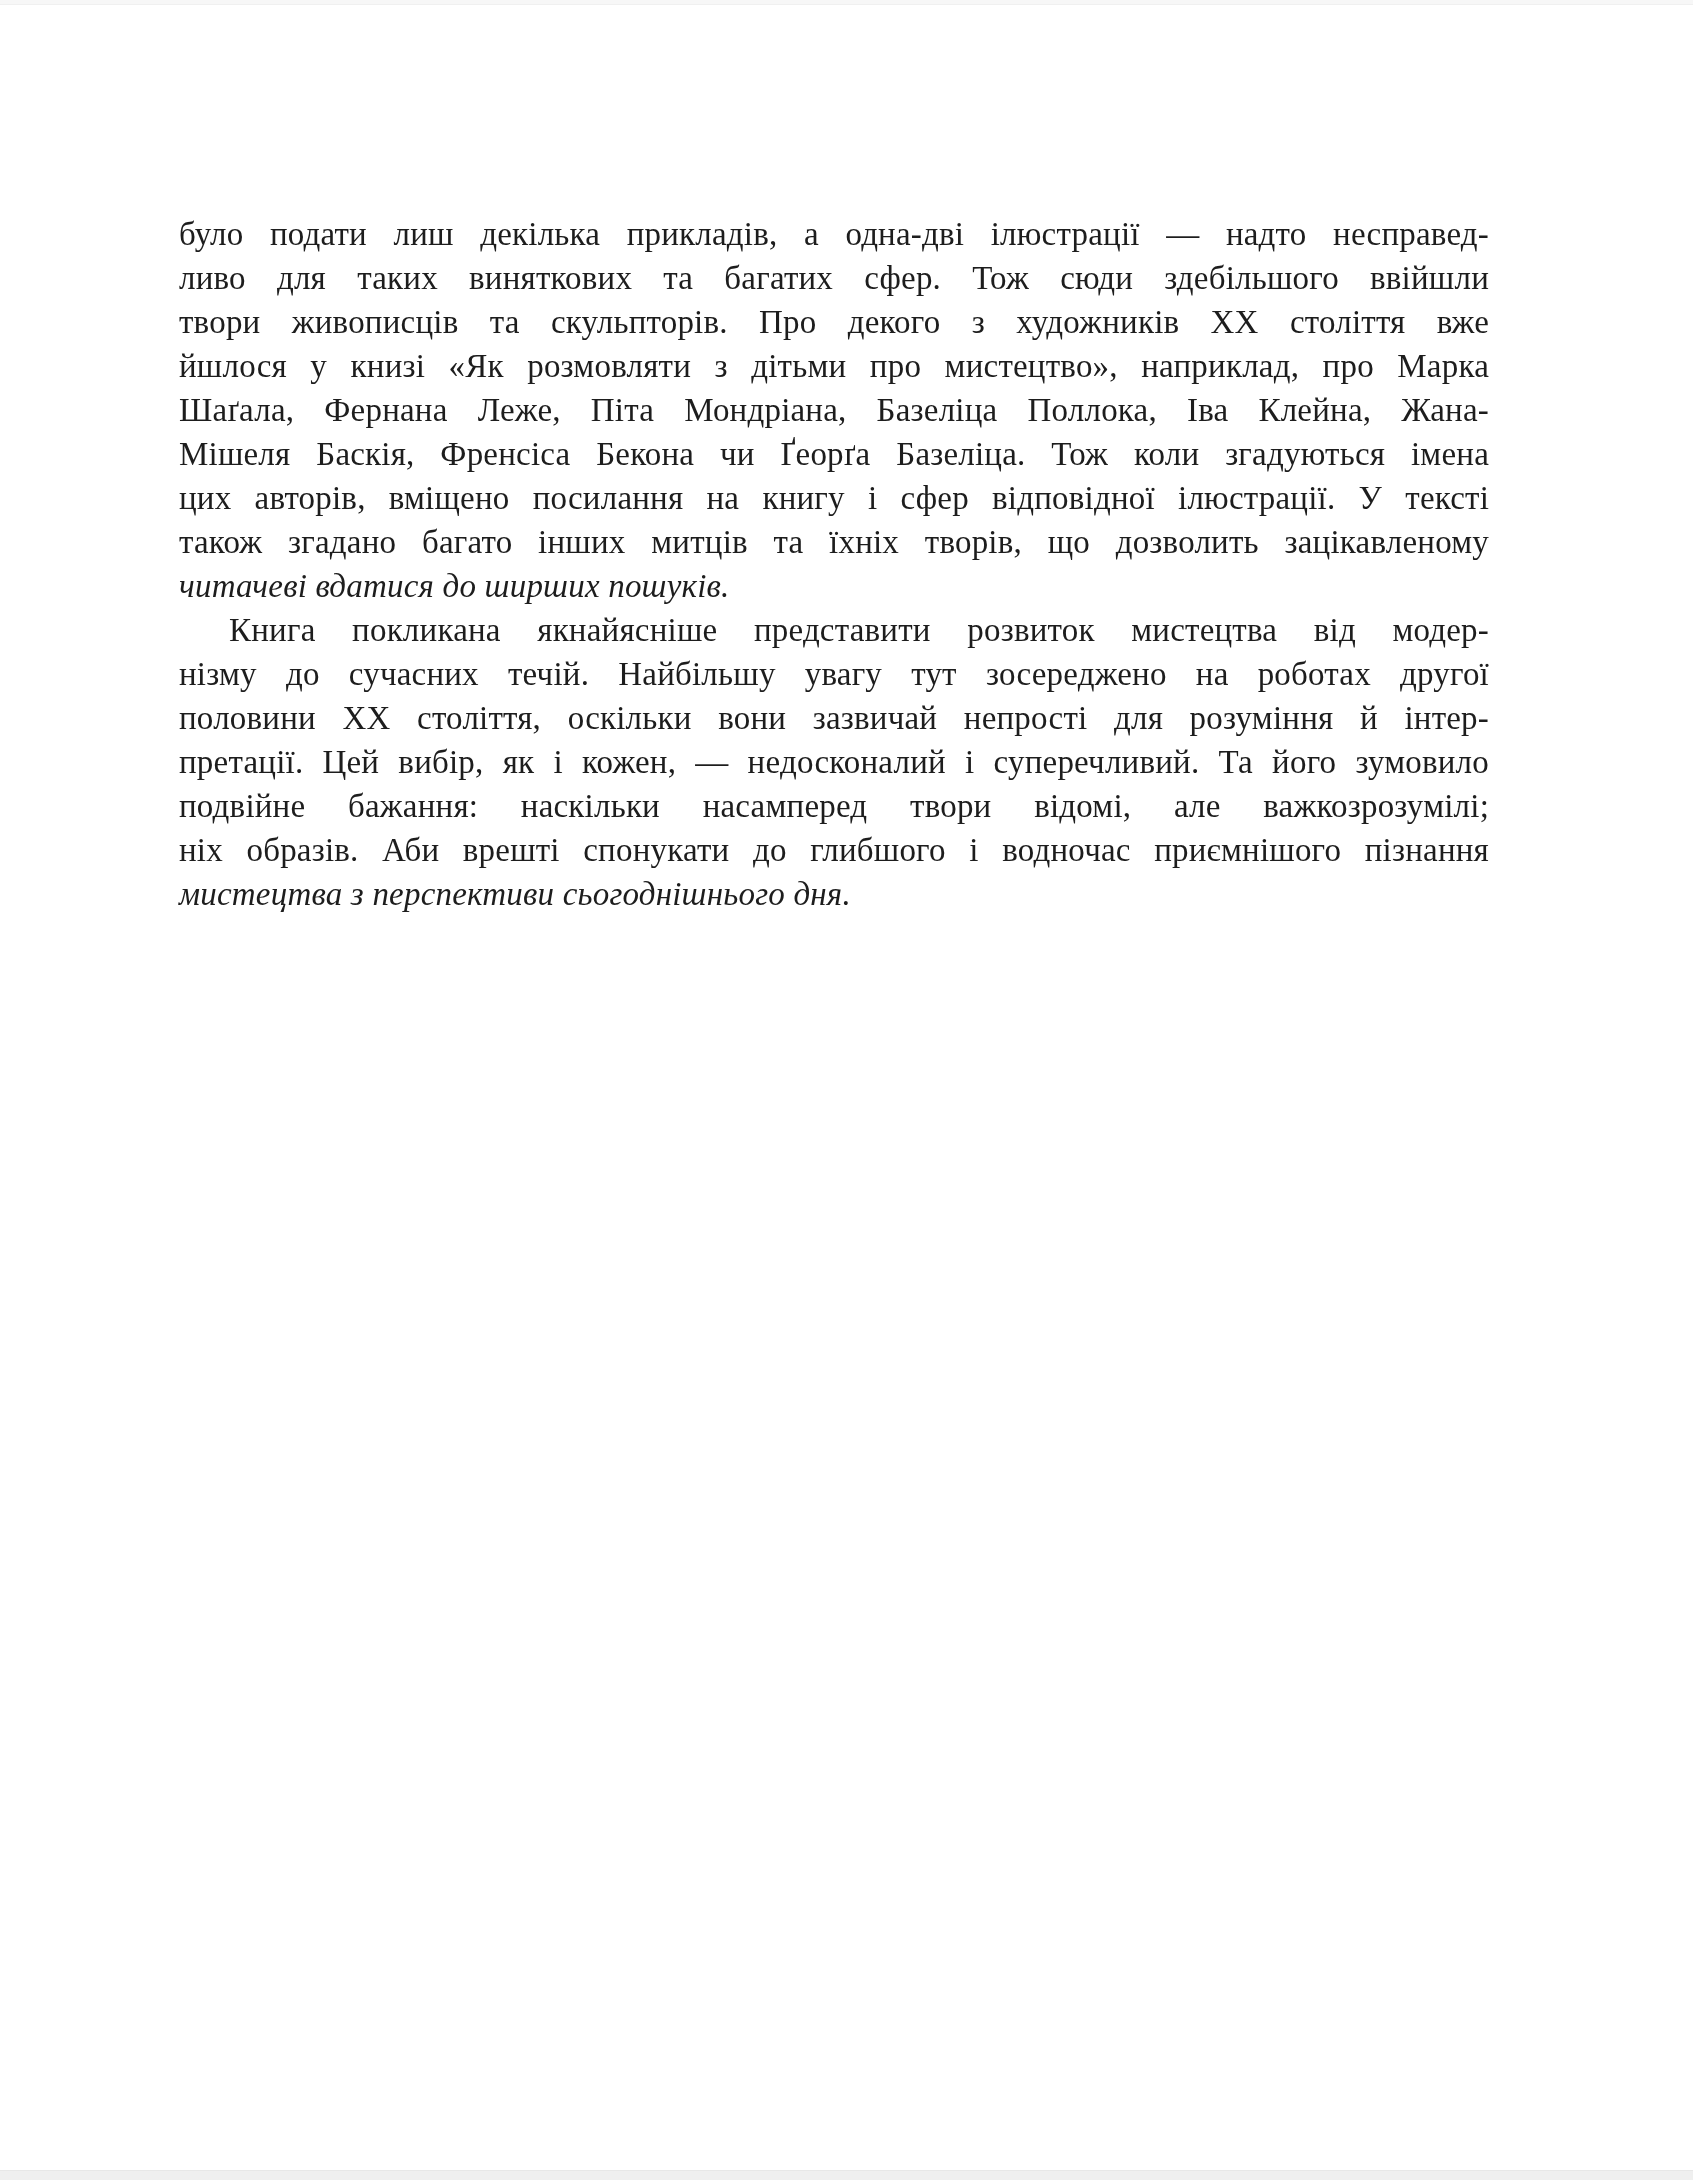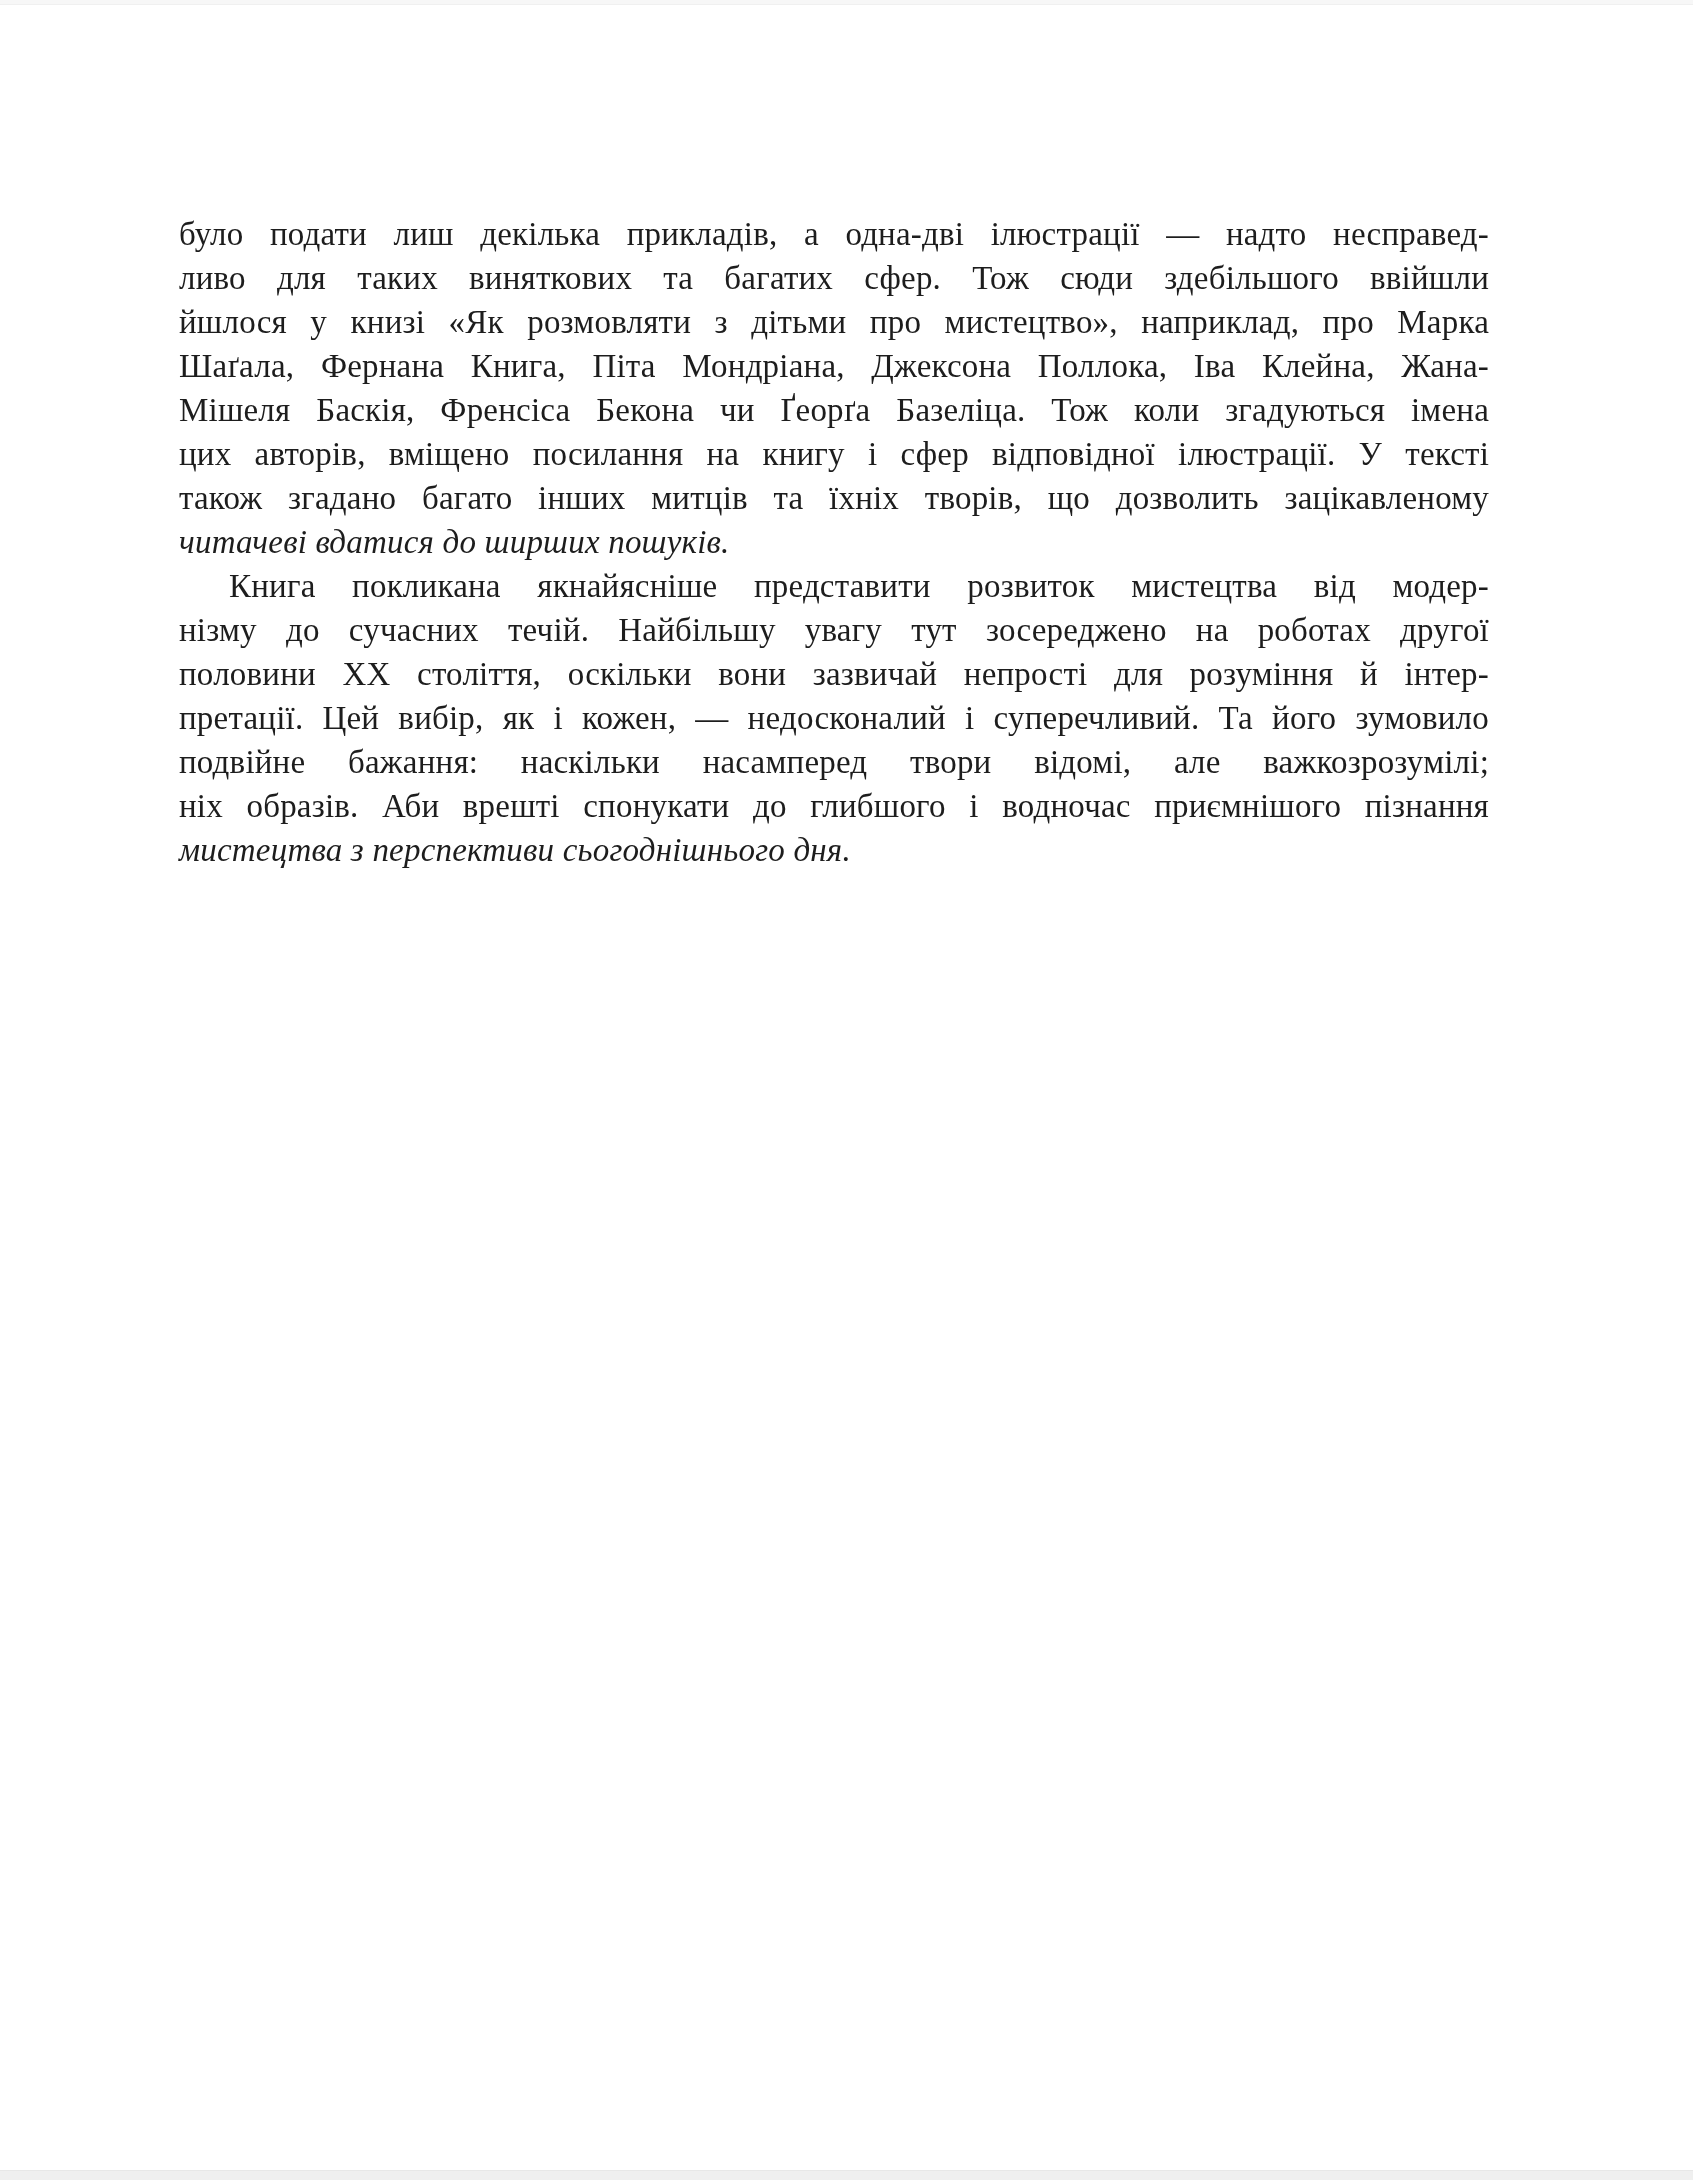--- a/index.html
+++ b/index.html
@@ -59,22 +59,23 @@
 </style>
 </head>
 <body style="background: rgb(255, 255, 255);">
 
 <div class="page">
   <div class="edge-top" style="background: rgb(247, 247, 247);"></div>
   <div class="text-block" style="color: rgb(29, 29, 29);">
       <div class="paragraph">
         <div class="line just">було подати лиш декілька прикладів, а одна-дві ілюстрації — надто несправед-</div>
         <div class="line just">ливо для таких виняткових та багатих сфер. Тож сюди здебільшого ввійшли</div>
+        <div class="line just">твори живописців та скульпторів. Про декого з художників XX століття вже</div>
         <div class="line just">йшлося у книзі «Як розмовляти з дітьми про мистецтво», наприклад, про Марка</div>
-        <div class="line just">Шаґала, Фернана Книга, Піта Мондріана, Джексона Поллока, Іва Клейна, Жана-</div>
+        <div class="line just">Шаґала, Фернана Леже, Піта Мондріана, Базеліца Поллока, Іва Клейна, Жана-</div>
         <div class="line just">Мішеля Баскія, Френсіса Бекона чи Ґеорґа Базеліца. Тож коли згадуються імена</div>
         <div class="line just">цих авторів, вміщено посилання на книгу і сфер відповідної ілюстрації. У тексті</div>
         <div class="line just">також згадано багато інших митців та їхніх творів, що дозволить зацікавленому</div>
         <div class="line last">читачеві вдатися до ширших пошуків.</div>
       </div>
       <div class="paragraph">
         <div class="line just indent">Книга покликана якнайясніше представити розвиток мистецтва від модер-</div>
         <div class="line just">нізму до сучасних течій. Найбільшу увагу тут зосереджено на роботах другої</div>
         <div class="line just">половини XX століття, оскільки вони зазвичай непрості для розуміння й інтер-</div>
         <div class="line just">претації. Цей вибір, як і кожен, — недосконалий і суперечливий. Та його зумовило</div>

